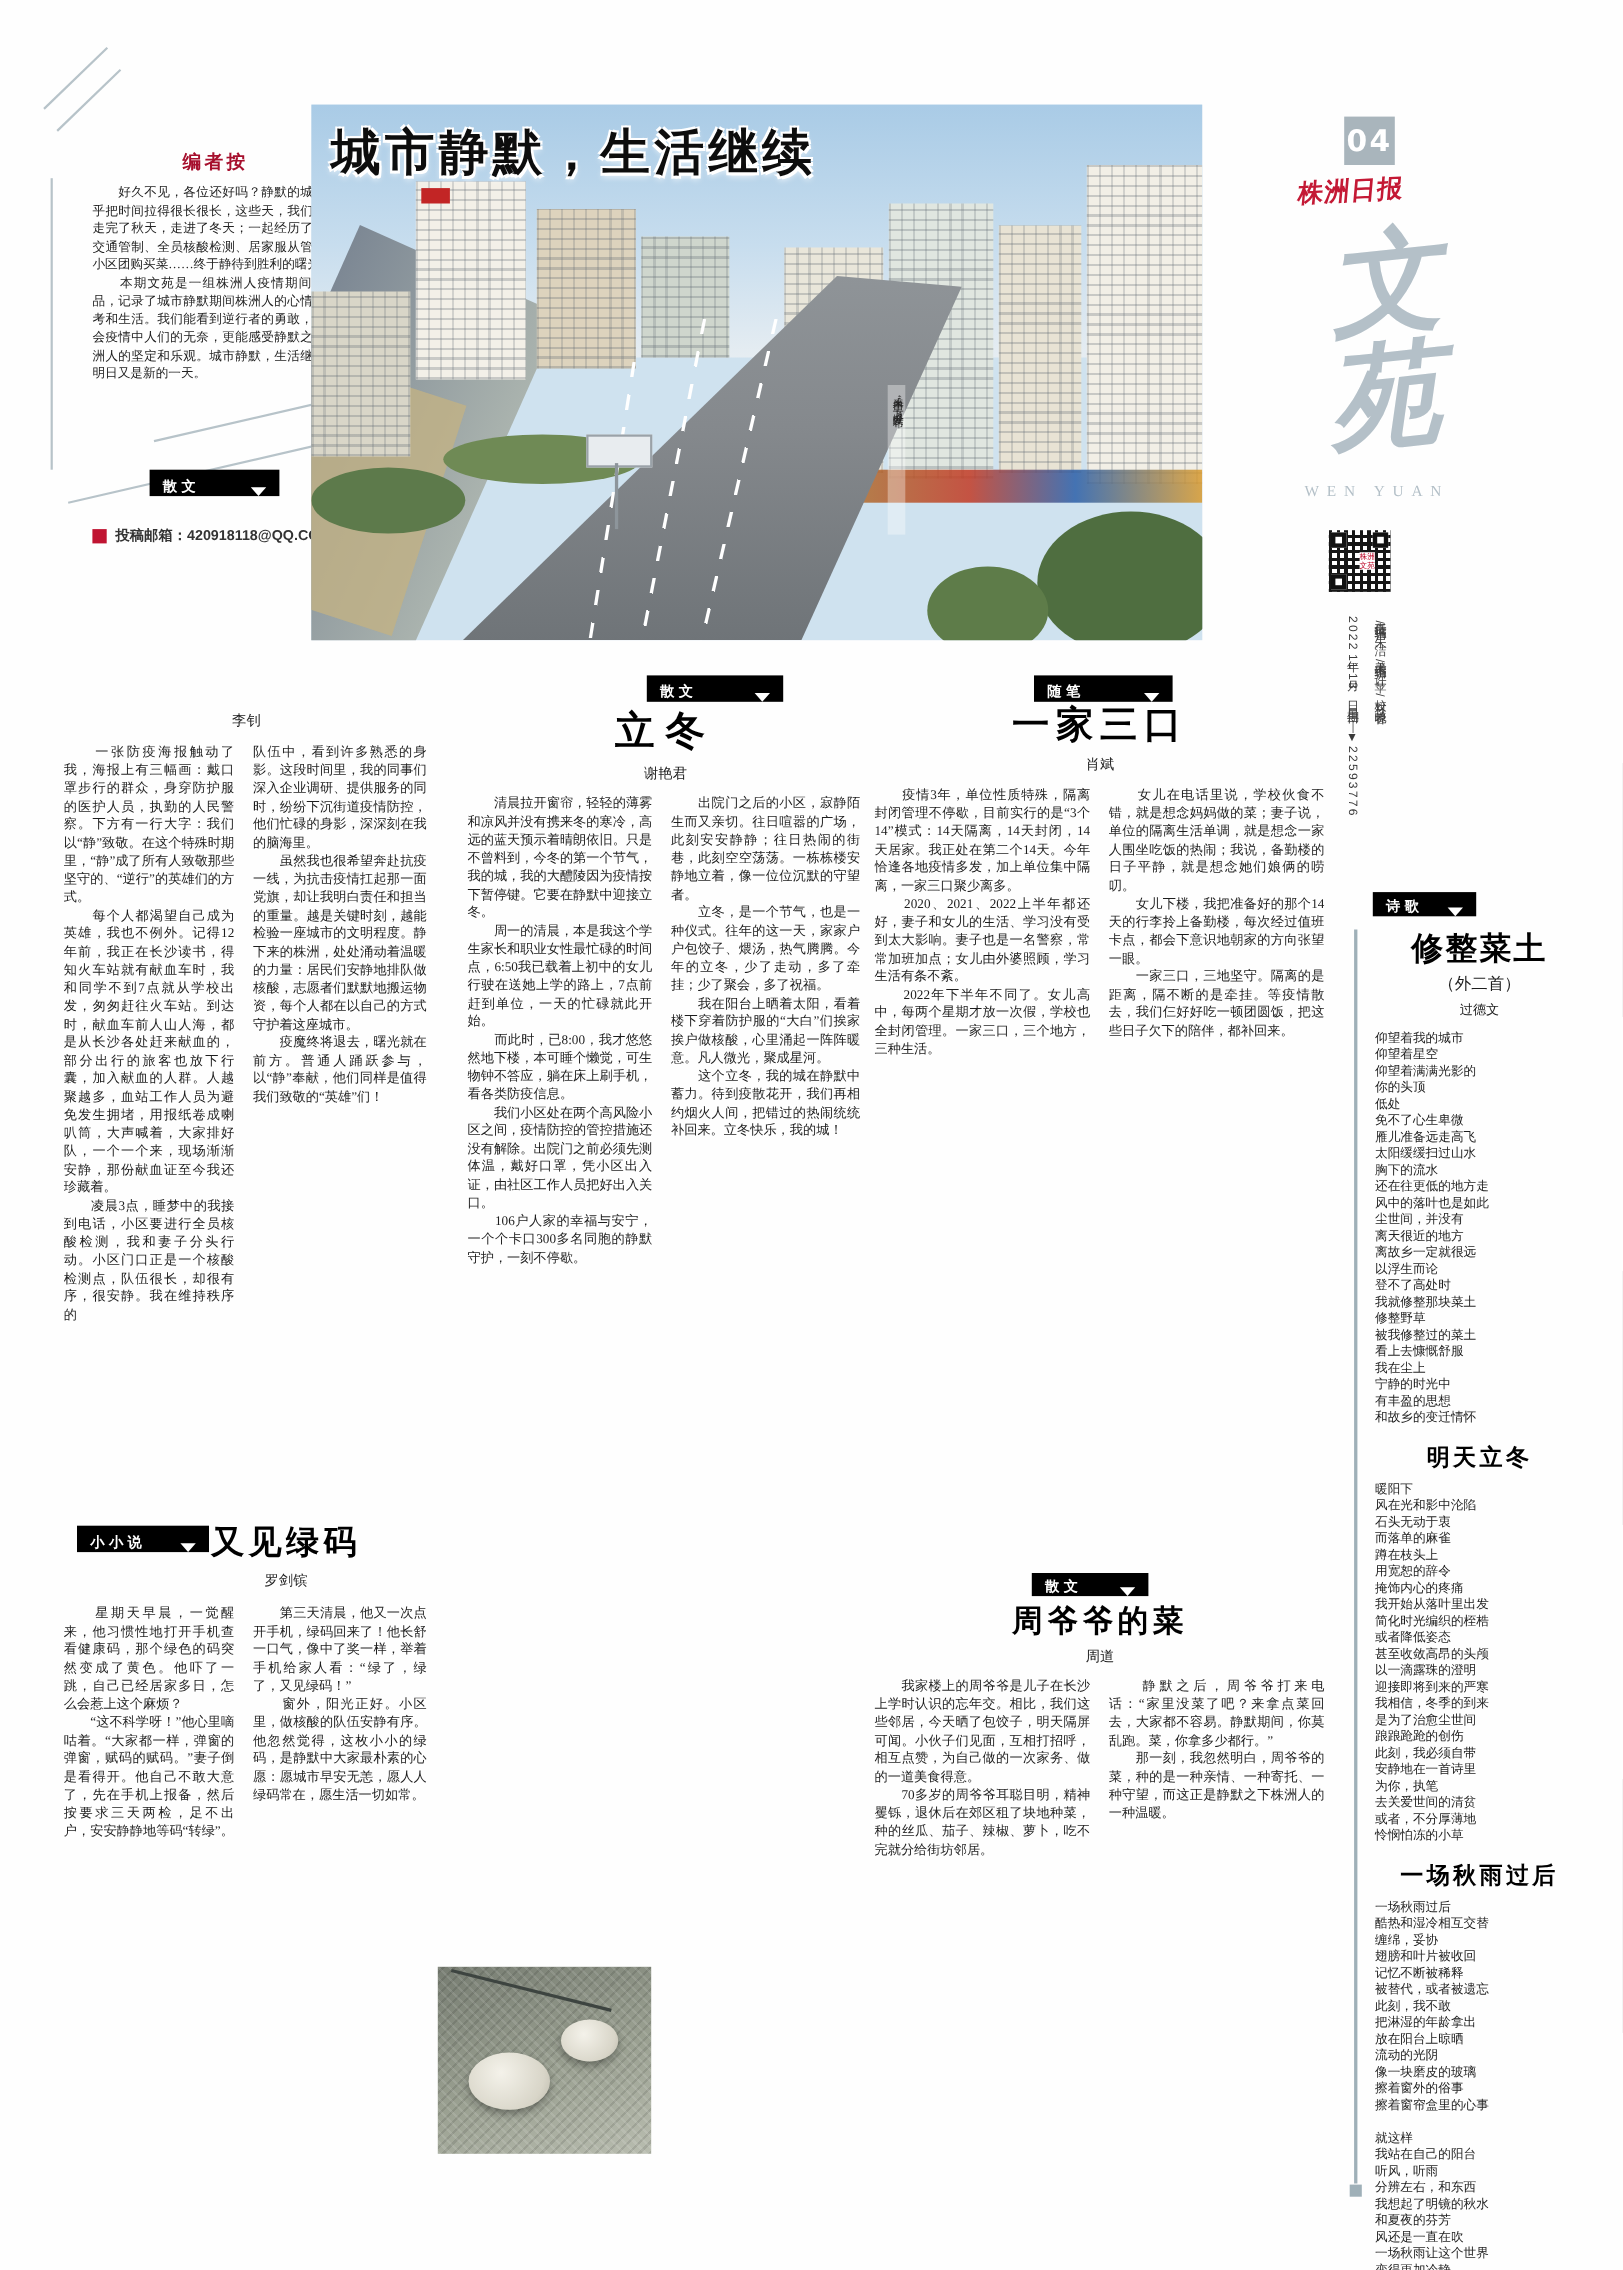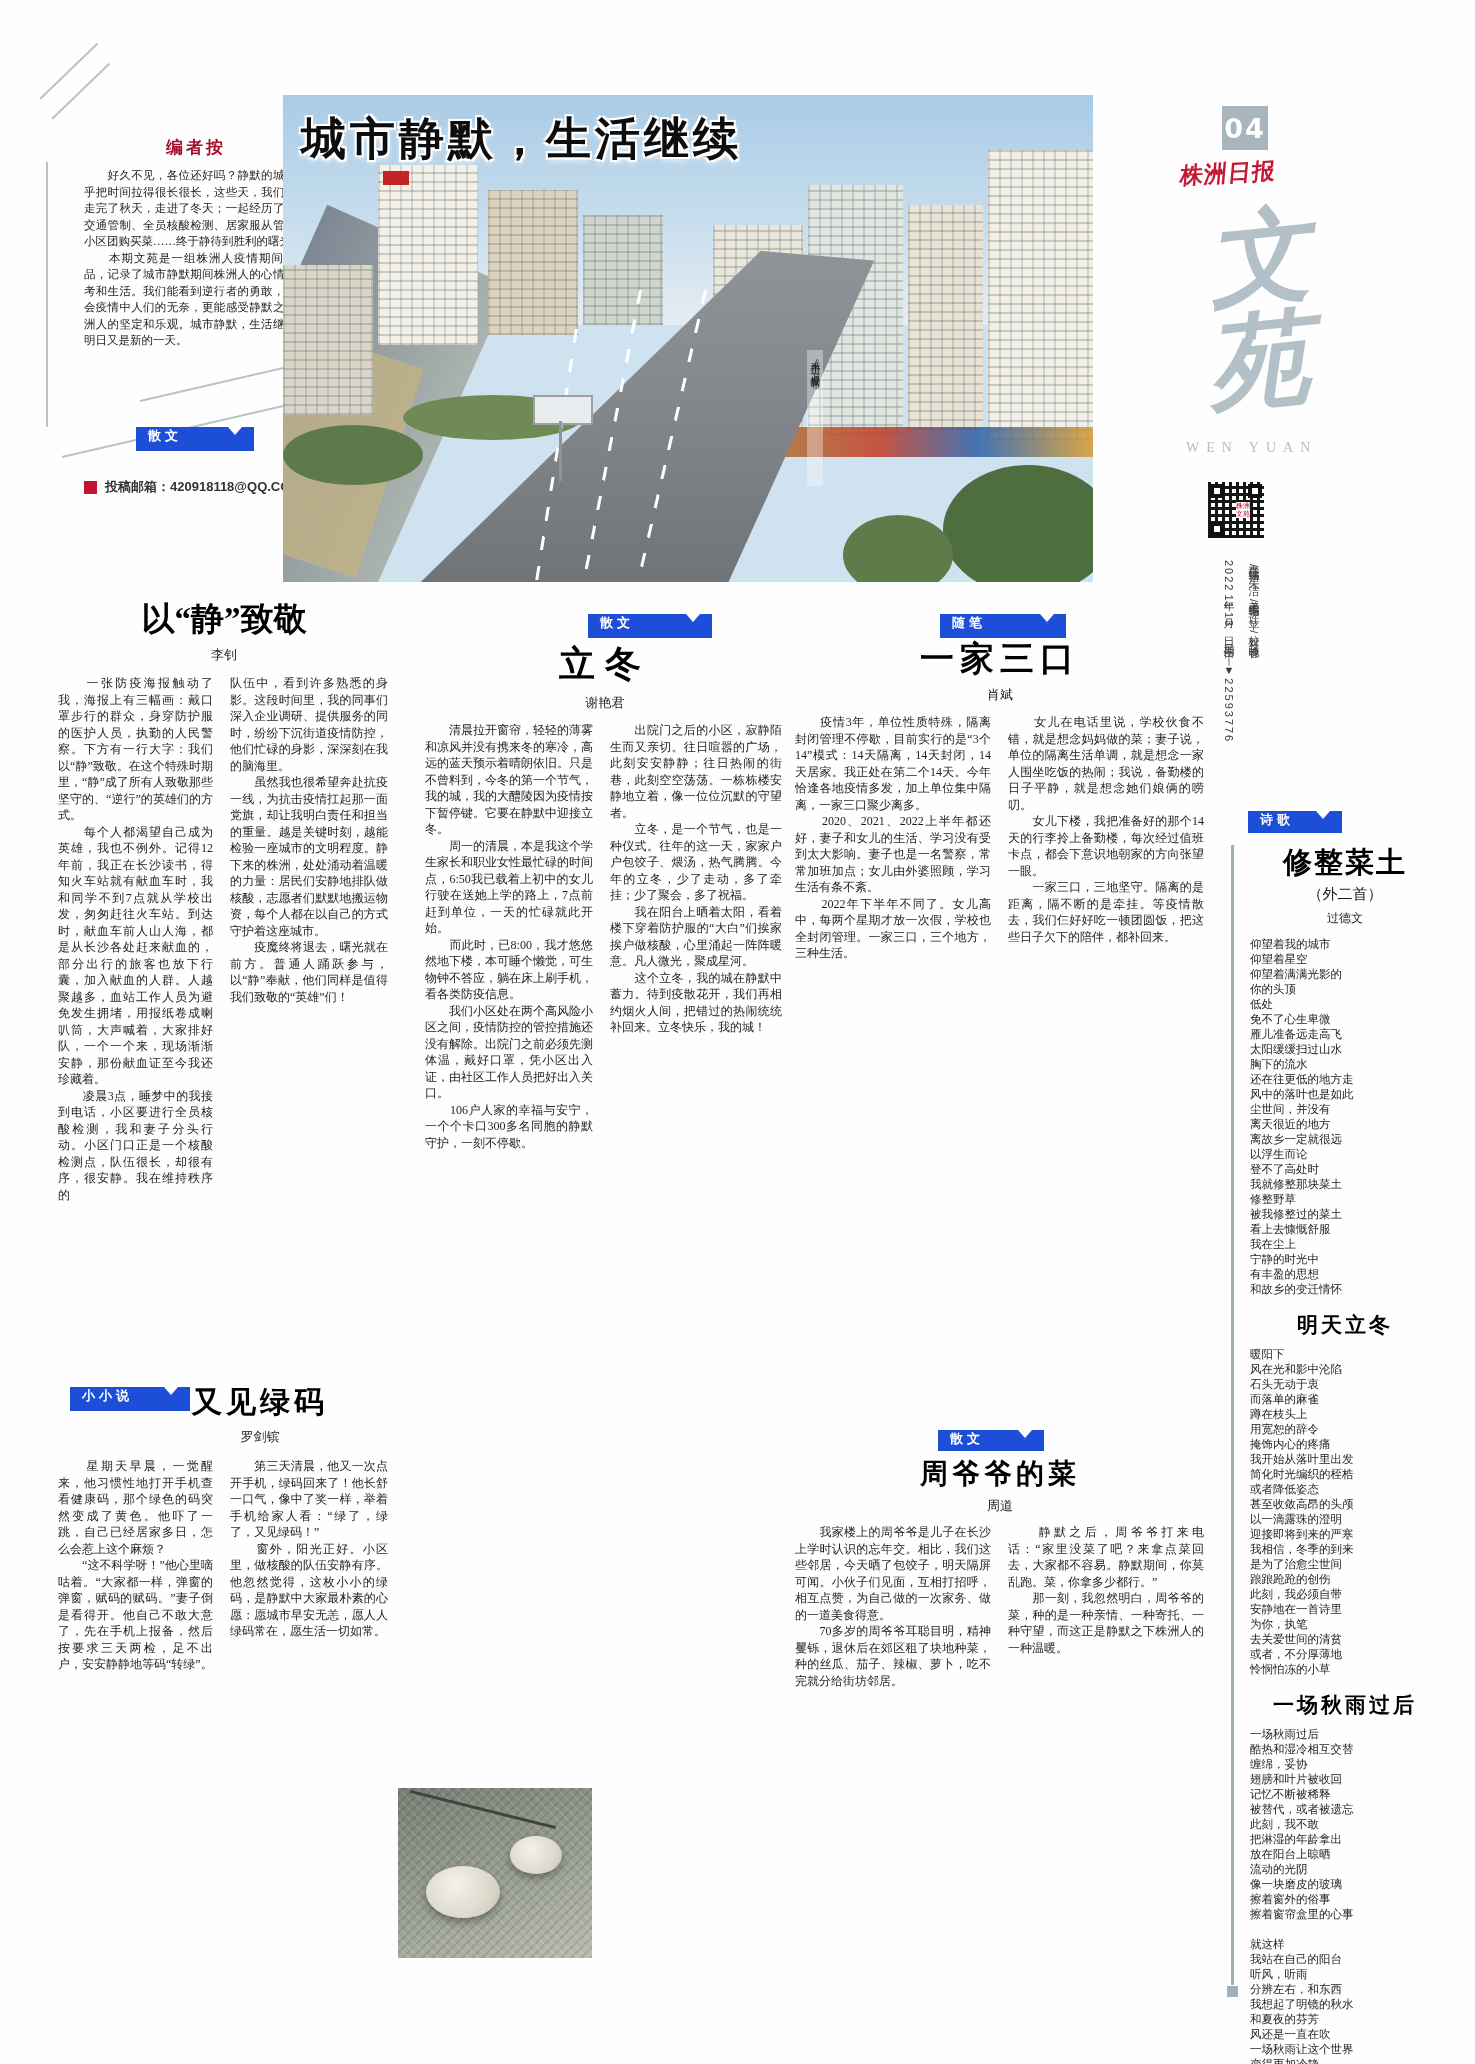--- a/index.html
+++ b/index.html
@@ -44,21 +44,21 @@
            font-family:"Liberation Serif",serif;transform:rotate(-6deg);}
   .wy-latin{color:#b4c0c8;font-size:14px;letter-spacing:7px;font-family:"Liberation Serif",serif;}
   .qr{width:56px;height:56px;position:relative;background:
       repeating-linear-gradient(0deg,#161616 0 3px,transparent 3px 7px),
       repeating-linear-gradient(90deg,#161616 0 3px,#fff 3px 7px);}
   .qr .eye{position:absolute;width:14px;height:14px;background:#fff;border:4px solid #111;box-sizing:border-box;}
   .qr .c{position:absolute;left:18px;top:20px;font-size:7px;color:#b02;background:#fff;line-height:8px;margin-left:10px;}
   .vtext{writing-mode:vertical-rl;font-family:"Liberation Sans",sans-serif;font-size:11px;
          color:#3a3a3a;letter-spacing:2px;}
   
-  .tag{display:flex;align-items:flex-start;justify-content:space-between;background:#1d4ed8;color:#fff;
+  .tag{display:flex;align-items:flex-end;justify-content:space-between;background:#000000;color:#fff;
        font-family:"Liberation Sans",sans-serif;font-size:13px;font-weight:bold;letter-spacing:4px;
        padding:0 12px;height:24px;box-sizing:border-box;}
   .tri{width:0;height:0;border-left:7px solid transparent;border-right:7px solid transparent;border-top:8px solid #fff;}
   
   .a-title{font-weight:bold;text-align:center;color:#000;font-family:"Liberation Serif",serif;}
   .a-author{text-align:center;font-size:13px;color:#222;font-family:"Liberation Sans",sans-serif;}
   .bodycol{font-size:12px;line-height:16.5px;text-align:justify;white-space:pre-line;overflow:hidden;color:#1d1d1d;}
   
   .poemcol{width:190px;}
   .p-title{font-size:29px;font-weight:bold;letter-spacing:2px;text-align:center;color:#000;}
@@ -161,21 +161,20 @@
   </div>
   <div class="abs tag" style="left:938px;top:1430px;width:106px;height:21px;">
     <span>散文</span>
       <span class="tri"></span>
   </div>
   <div class="abs tag" style="left:1248px;top:811px;width:94px;height:22px;">
     <span>诗歌</span>
       <span class="tri"></span>
   </div>
 
-  <div class="abs a-title" style="left:58px;top:597px;width:332px;font-size:33px;">以“静”致敬</div>
   <div class="abs a-author" style="left:58px;top:646px;width:332px;">李钊</div>
   <div class="abs bodycol" style="left:58px;top:675px;width:155px;height:700px;">　　一张防疫海报触动了我，海报上有三幅画：戴口罩步行的群众，身穿防护服的医护人员，执勤的人民警察。下方有一行大字：我们以“静”致敬。在这个特殊时期里，“静”成了所有人致敬那些坚守的、“逆行”的英雄们的方式。
 　　每个人都渴望自己成为英雄，我也不例外。记得12年前，我正在长沙读书，得知火车站就有献血车时，我和同学不到7点就从学校出发，匆匆赶往火车站。到达时，献血车前人山人海，都是从长沙各处赶来献血的，部分出行的旅客也放下行囊，加入献血的人群。人越聚越多，血站工作人员为避免发生拥堵，用报纸卷成喇叭筒，大声喊着，大家排好队，一个一个来，现场渐渐安静，那份献血证至今我还珍藏着。
 　　凌晨3点，睡梦中的我接到电话，小区要进行全员核酸检测，我和妻子分头行动。小区门口正是一个核酸检测点，队伍很长，却很有序，很安静。我在维持秩序的</div>
   <div class="abs bodycol" style="left:230px;top:675px;width:158px;height:700px;">队伍中，看到许多熟悉的身影。这段时间里，我的同事们深入企业调研、提供服务的同时，纷纷下沉街道疫情防控，他们忙碌的身影，深深刻在我的脑海里。
 　　虽然我也很希望奔赴抗疫一线，为抗击疫情扛起那一面党旗，却让我明白责任和担当的重量。越是关键时刻，越能检验一座城市的文明程度。静下来的株洲，处处涌动着温暖的力量：居民们安静地排队做核酸，志愿者们默默地搬运物资，每个人都在以自己的方式守护着这座城市。
 　　疫魔终将退去，曙光就在前方。普通人踊跃参与，以“静”奉献，他们同样是值得我们致敬的“英雄”们！</div>
 
   <div class="abs a-title" style="left:130px;top:1382px;width:260px;font-size:30px;letter-spacing:4px;">又见绿码</div>
   <div class="abs a-author" style="left:130px;top:1428px;width:260px;">罗剑镔</div>

